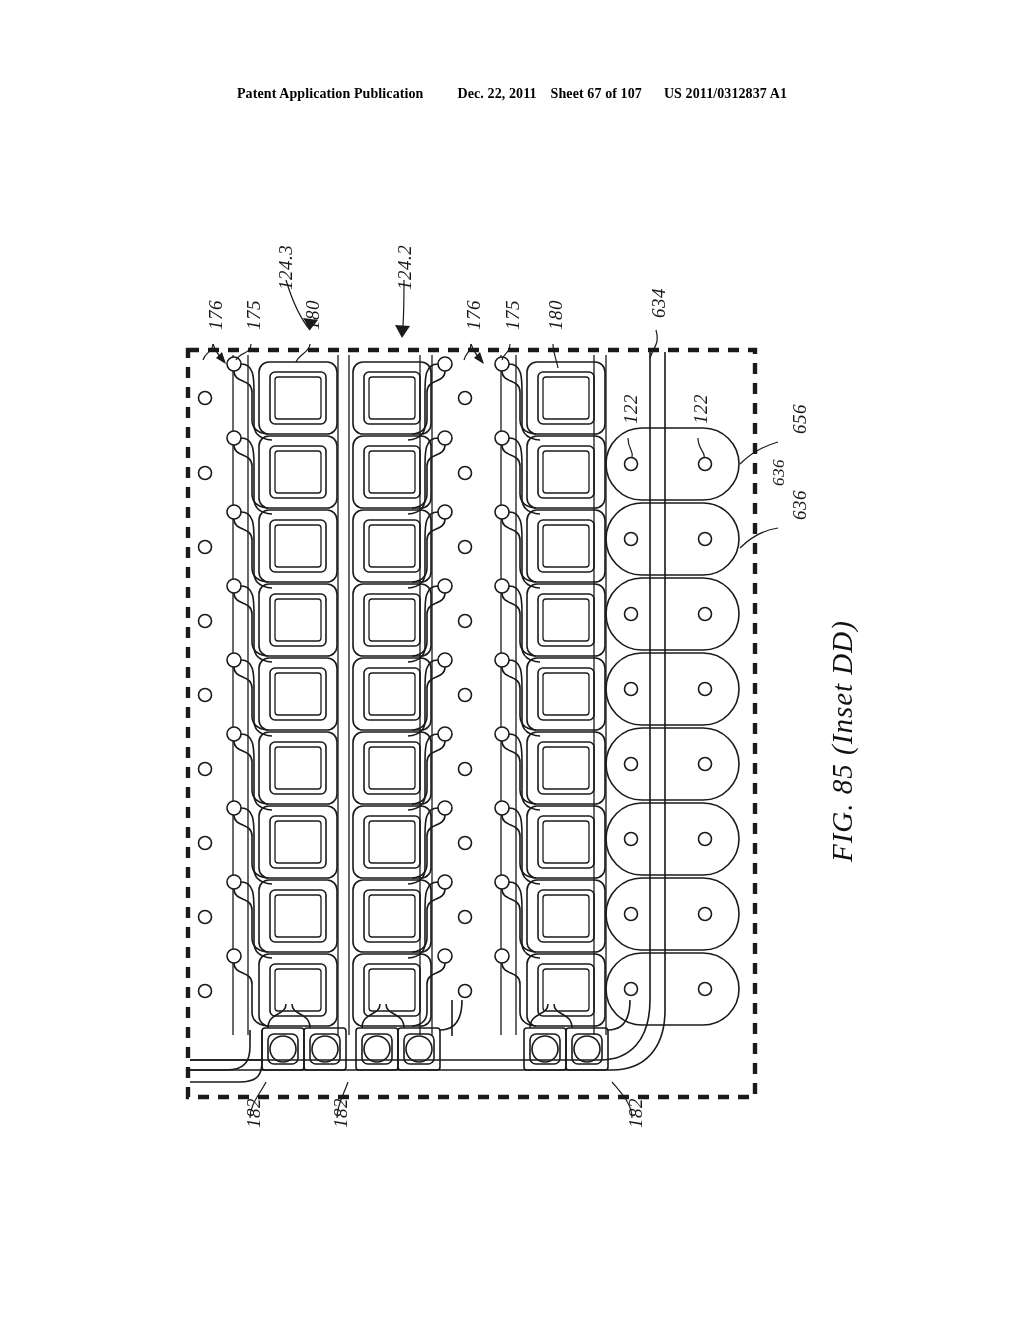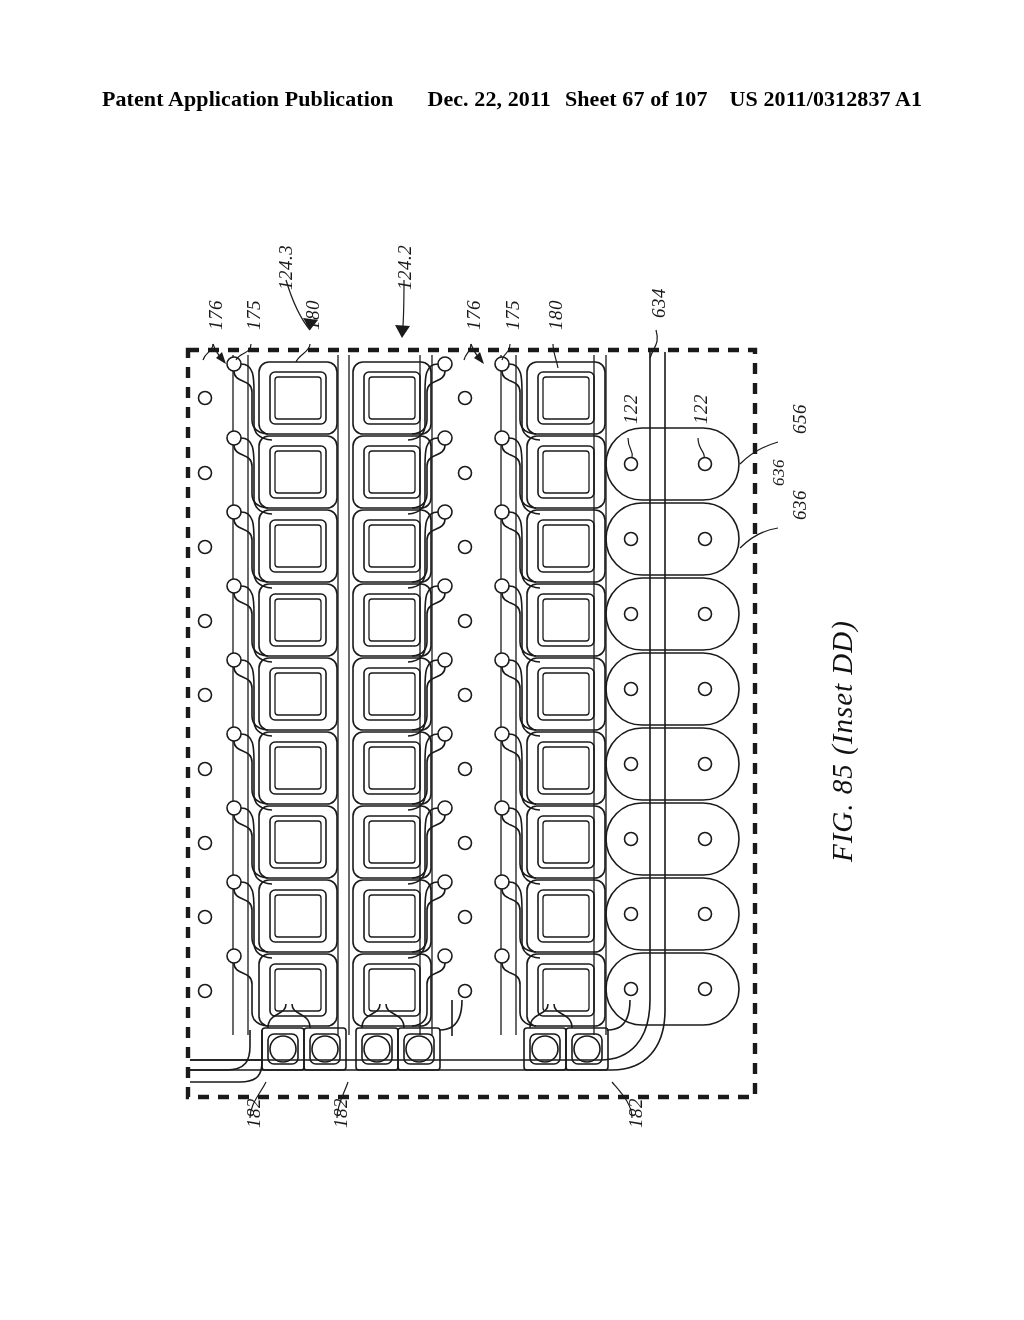--- a/index.html
+++ b/index.html
@@ -23,21 +23,21 @@
   }
   
   #pub-header {
     position: absolute;
     left: 0;
     top: 86px;
     width: 1024px;
     text-align: center;
     font-family: "Liberation Serif", serif;
     font-weight: bold;
-    font-size: 22px;
+    font-size: 14px;
     letter-spacing: 0.1px;
     color: #000;
     white-space: nowrap;
   }
   #pub-header span { display: inline-block; vertical-align: baseline; }
   .hdr-gap-1 { width: 34px; }
   .hdr-gap-2 { width: 14px; }
   .hdr-gap-3 { width: 22px; }
 
   

